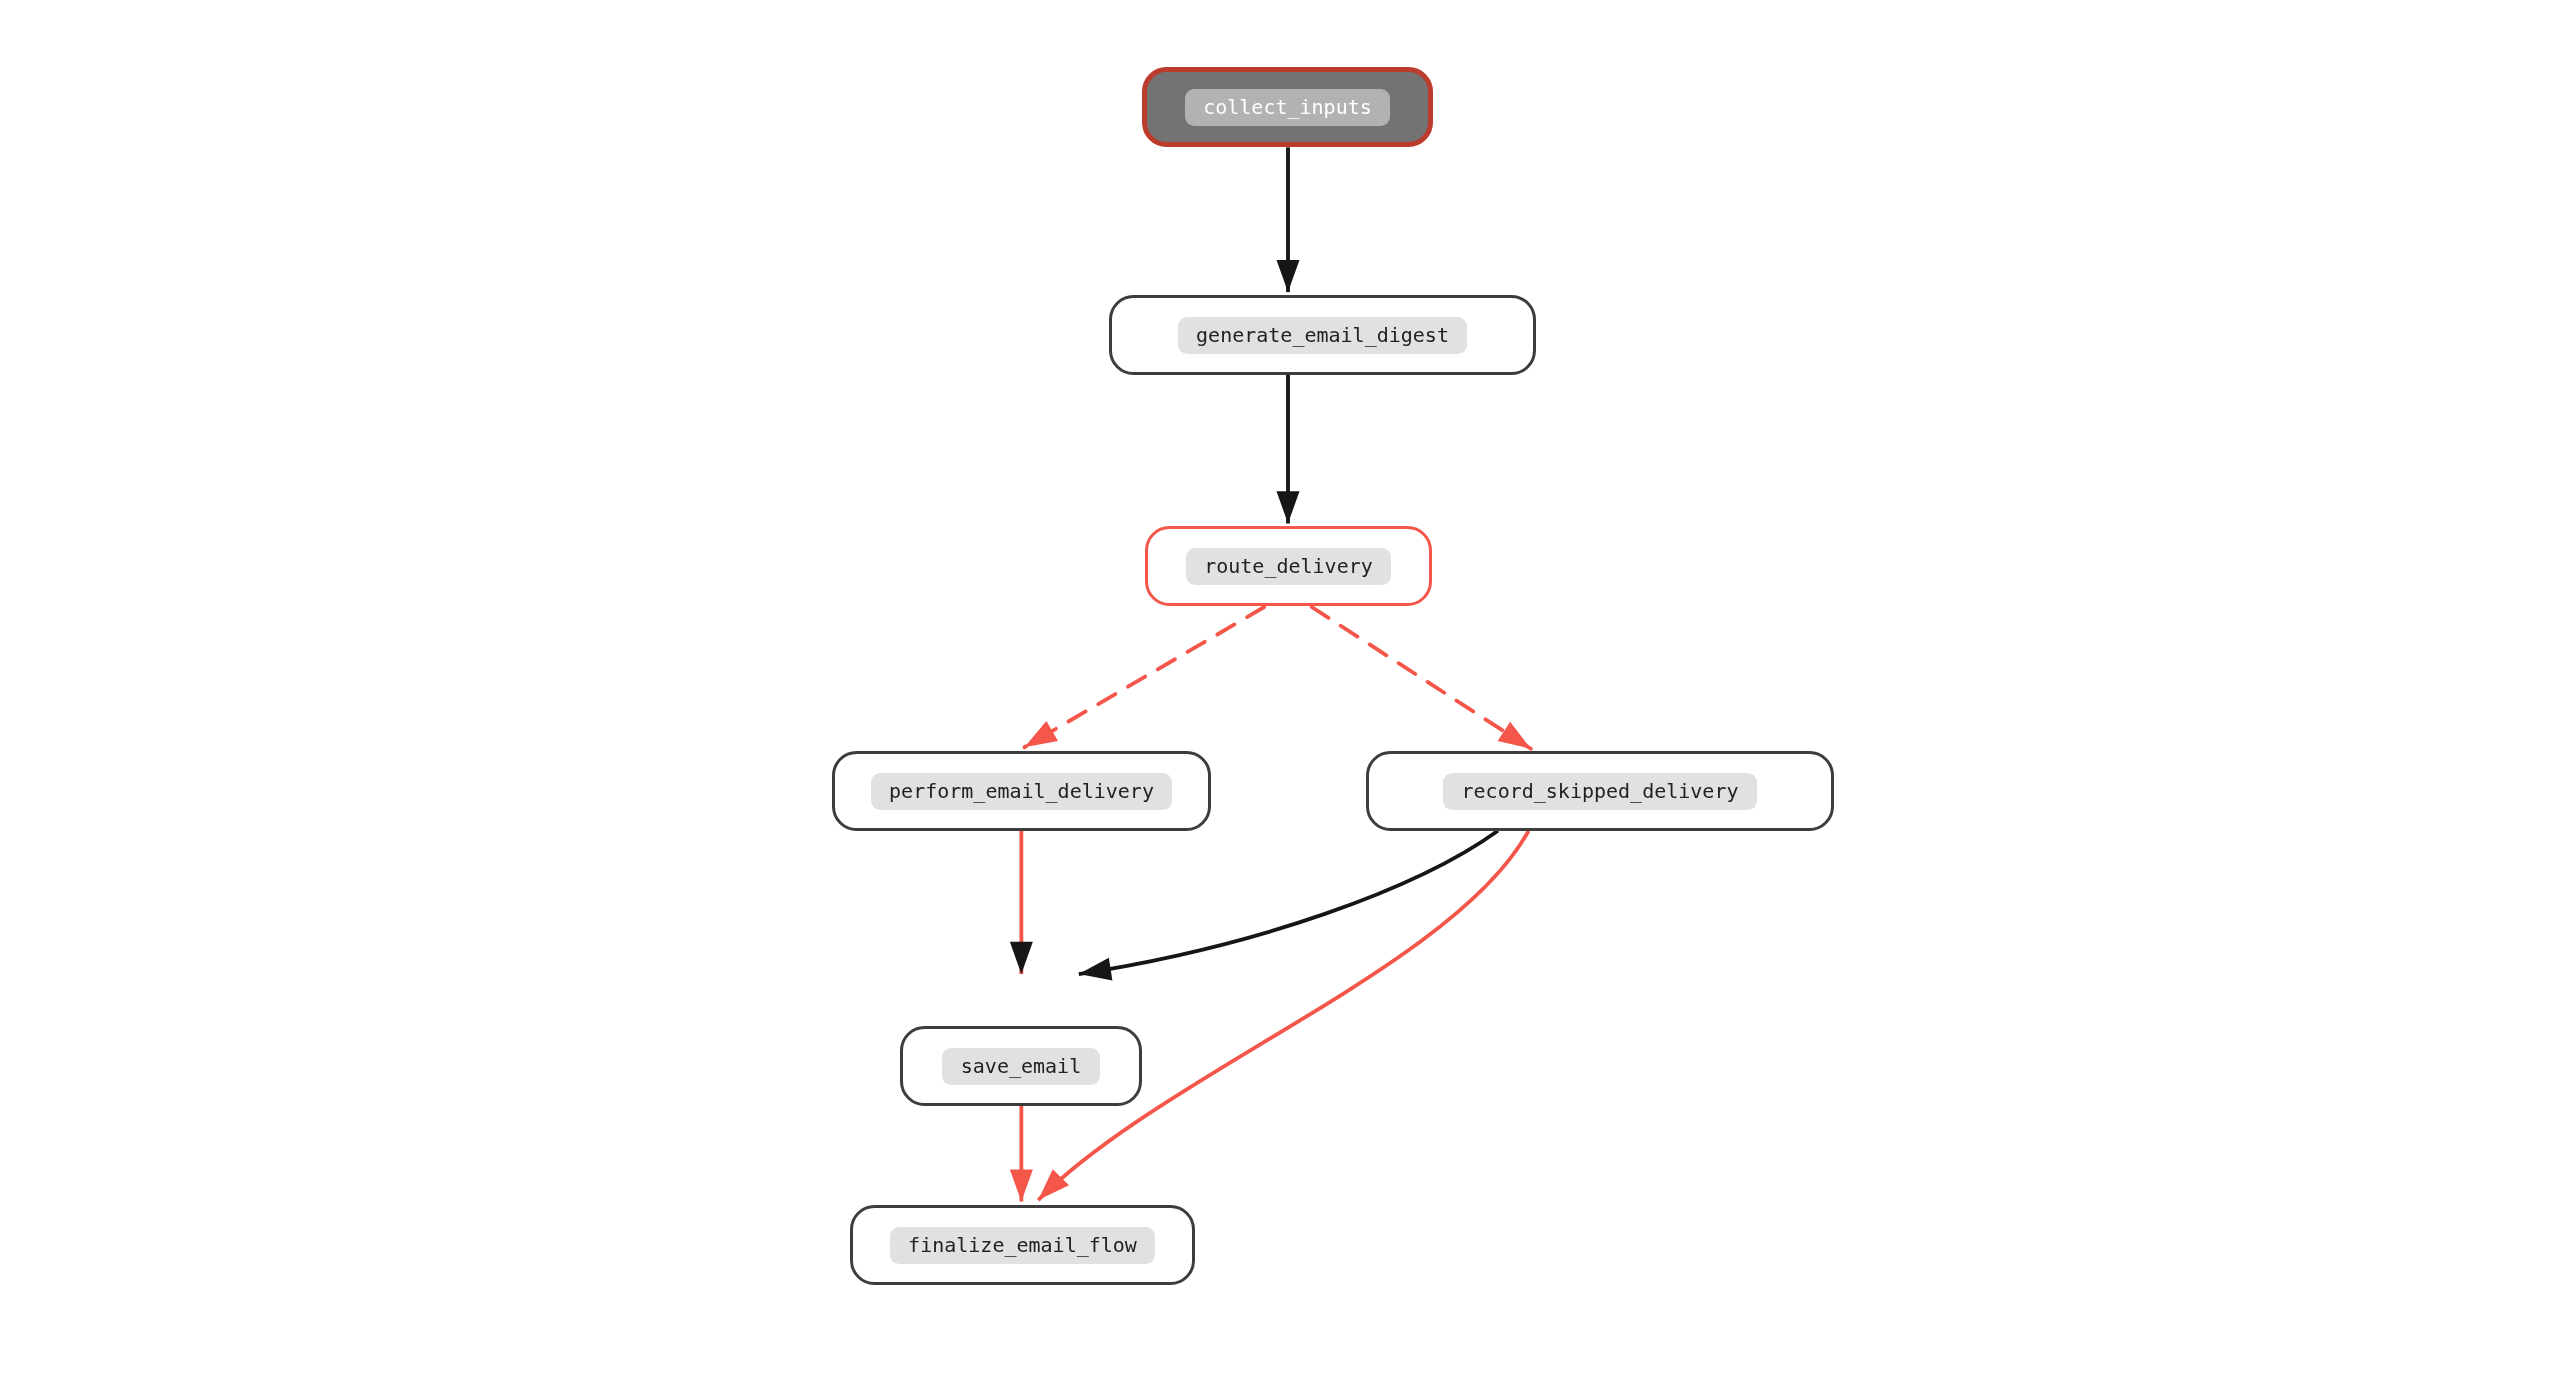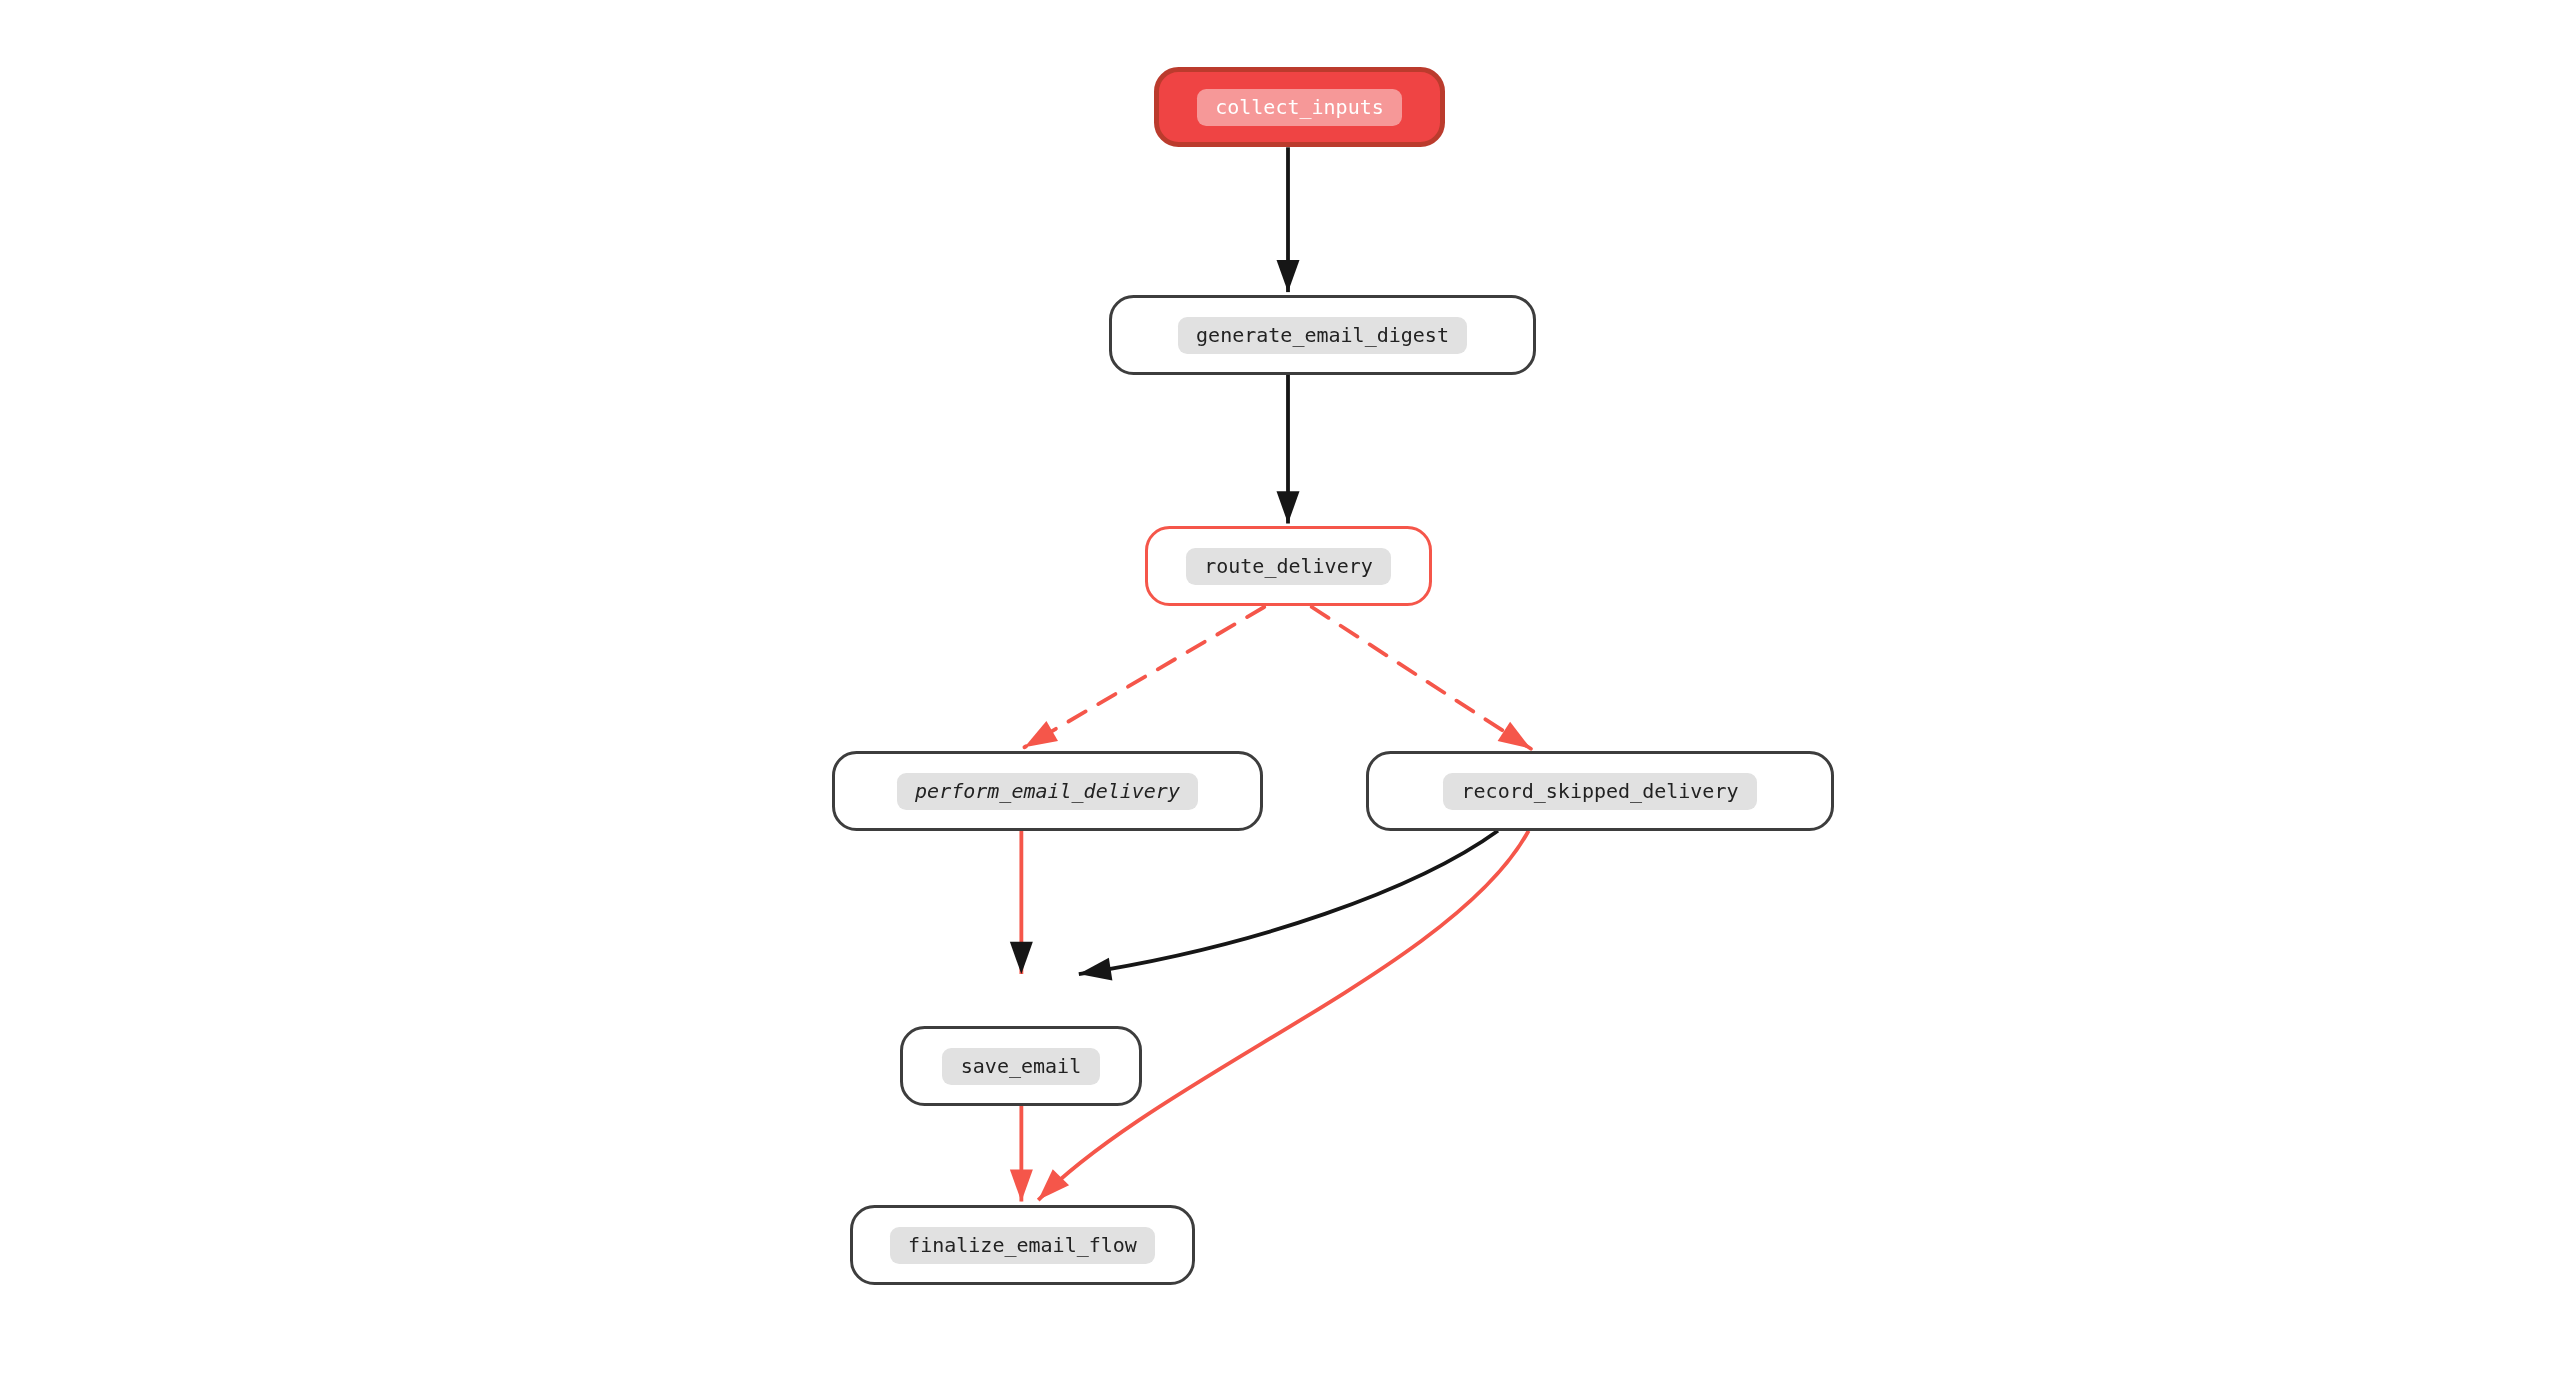--- a/index.html
+++ b/index.html
@@ -51,23 +51,22 @@
     color: #222222;
     font-family: "DejaVu Sans Mono", monospace;
     font-size: 20px;
     line-height: 37px;
     height: 37px;
     padding: 0 18.4px;
     border-radius: 9.2px;
     white-space: nowrap;
   }
   .node.start {
-    background: #ef4444;
+    background: #737373;
     border: 5.4px solid #bb3b2d;
-    margin-left: 12px;
   }
   .node.start .pill {
     background: rgba(255, 255, 255, 0.45);
     color: #ffffff;
   }
   .node.red-outline {
     border-color: #f5564a;
   }
 </style>
 </head>
@@ -100,21 +99,21 @@
   </div>
 
   <div class="node" style="left:1109px; top:295px; width:427px; height:80px;">
     <span class="pill">generate_email_digest</span>
   </div>
 
   <div class="node red-outline" style="left:1145px; top:526px; width:287px; height:80px;">
     <span class="pill">route_delivery</span>
   </div>
 
-  <div class="node" style="left:832px; top:751px; width:431px; height:80px;font-style:italic;">
+  <div class="node" style="left:832px; top:751px; width:379px; height:80px;">
     <span class="pill">perform_email_delivery</span>
   </div>
 
   <div class="node" style="left:1366px; top:751px; width:468px; height:80px;">
     <span class="pill">record_skipped_delivery</span>
   </div>
 
   <div class="node" style="left:900px; top:1026px; width:242px; height:80px;">
     <span class="pill">save_email</span>
   </div>

